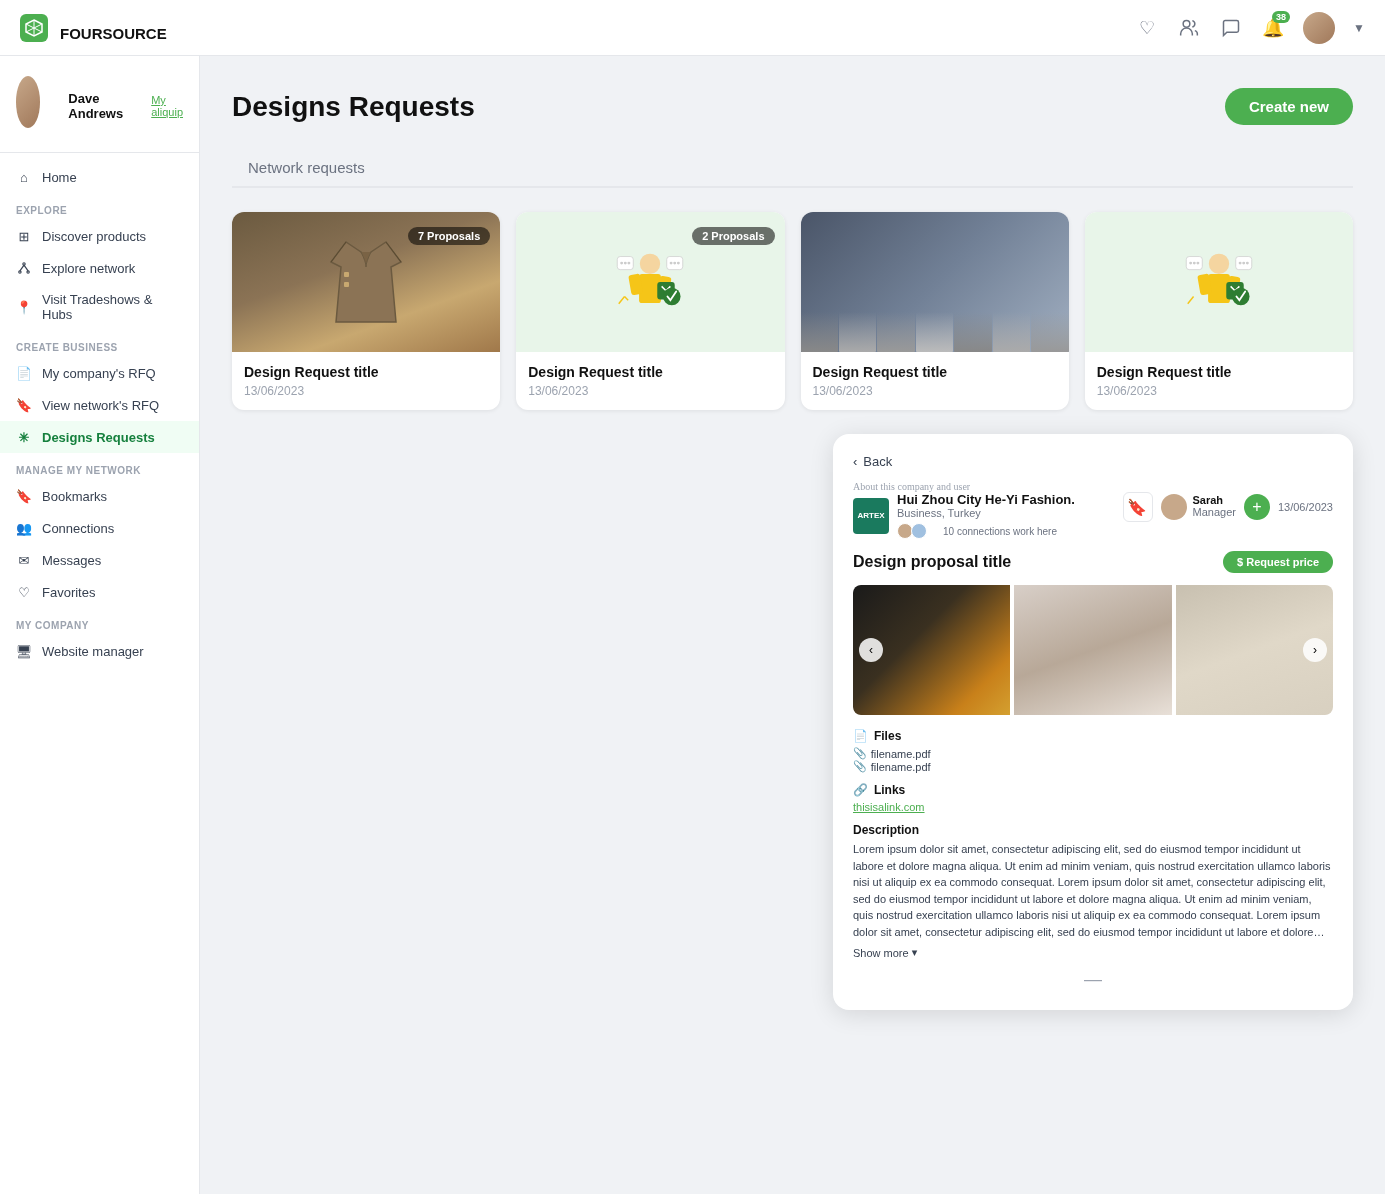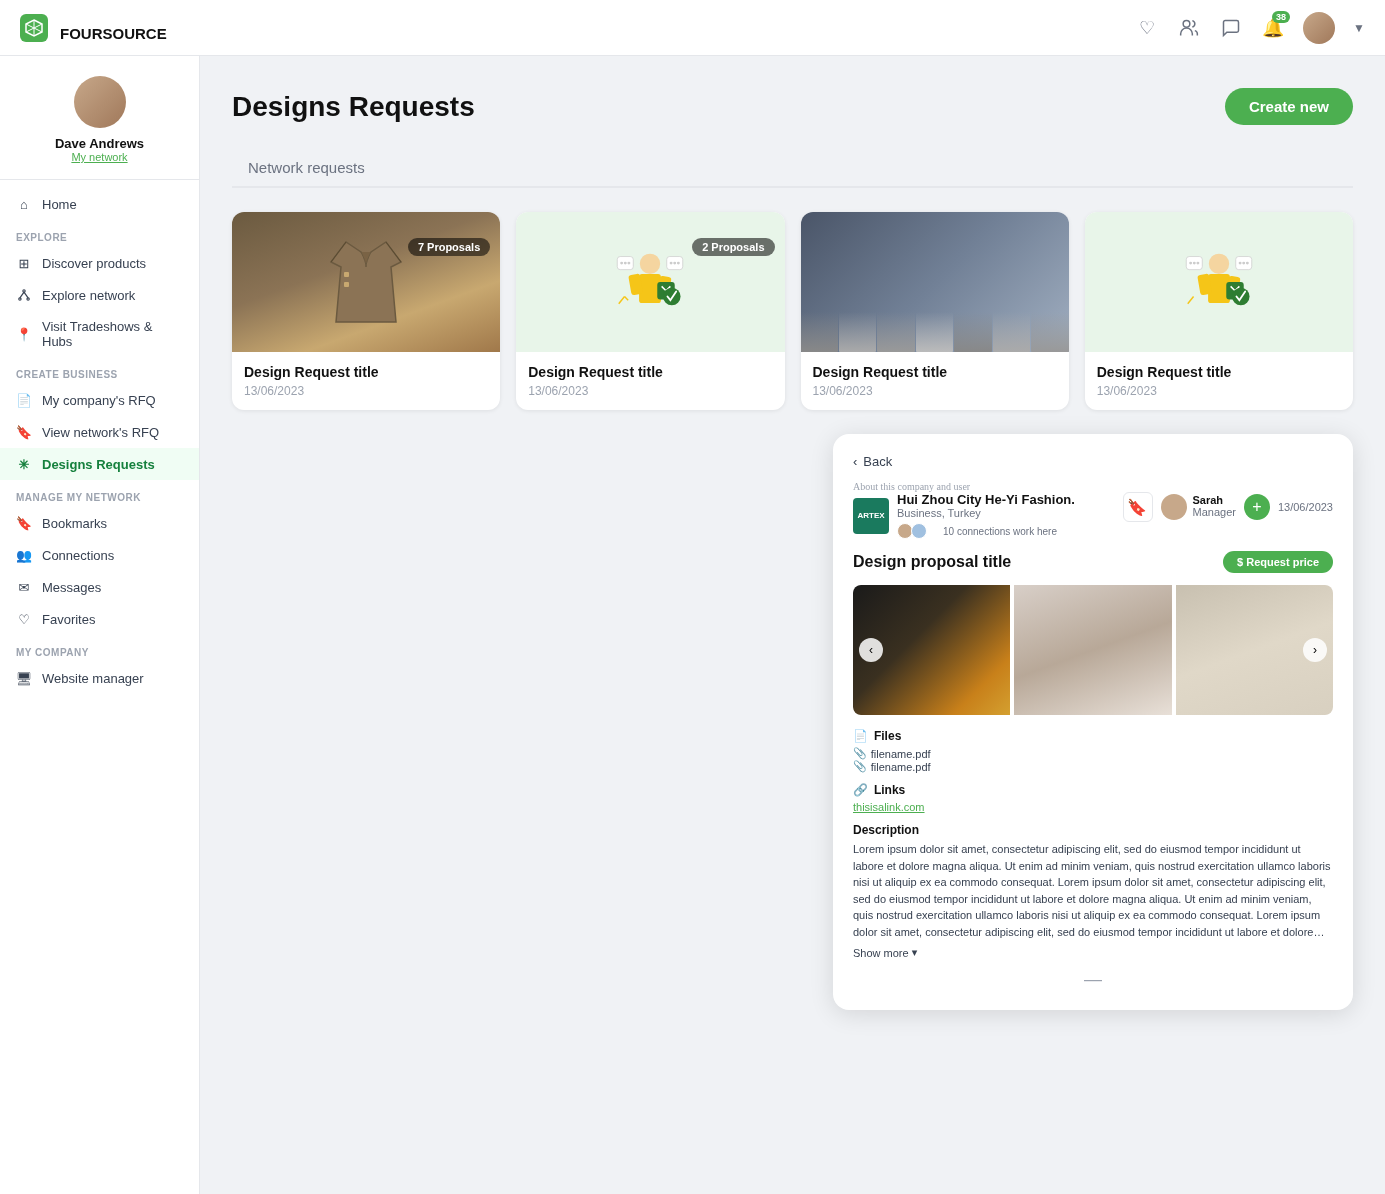--- a/index.html
+++ b/index.html
@@ -24,21 +24,21 @@
     
     .layout { display: flex; margin-top: 56px; }
 
     
     .sidebar {
       width: 200px; min-height: calc(100vh - 56px);
       background: #fff; border-right: 1px solid #e5e7eb;
       padding: 20px 0; position: fixed; top: 56px; left: 0;
       overflow-y: auto;
     }
-    .sidebar-profile { display: flex; flex-direction: column; align-items: center; padding: 0 16px 16px; border-bottom: 1px solid #e5e7eb; margin-bottom: 8px; }
+    .sidebar-profile { display: flex; flex-direction: row; align-items: center; padding: 0 16px 16px; border-bottom: 1px solid #e5e7eb; margin-bottom: 8px; gap: 28px; }
     .profile-avatar { width: 52px; height: 52px; border-radius: 50%; background: linear-gradient(135deg, #c7a88a 0%, #a0785a 100%); margin-bottom: 8px; }
     .profile-name { font-size: 13px; font-weight: 600; color: #111; }
     .profile-link { font-size: 11px; color: #4CAF50; text-decoration: underline; cursor: pointer; }
     .company-row { display: flex; align-items: center; gap: 8px; padding: 8px 16px; }
     .company-logo { width: 32px; height: 32px; border-radius: 50%; background: #e5e7eb; display: flex; align-items: center; justify-content: center; font-size: 10px; font-weight: 700; color: #555; }
     .company-info { display: flex; flex-direction: column; }
     .company-name { font-size: 12px; font-weight: 600; color: #111; }
     .company-sub { font-size: 10px; color: #4CAF50; cursor: pointer; text-decoration: underline; }
 
     .sidebar-section-label { font-size: 10px; font-weight: 600; color: #9ca3af; text-transform: uppercase; letter-spacing: 0.05em; padding: 12px 16px 4px; }
@@ -61,21 +61,21 @@
     .tab { padding: 10px 16px; font-size: 15px; cursor: pointer; color: #6b7280; position: relative; border-bottom: 2px solid transparent; margin-bottom: -2px; }
     .tab.active { color: #15803d; font-weight: 600; border-bottom: 2px solid #15803d; }
 
     
     .cards-grid { display: grid; grid-template-columns: repeat(4, 1fr); gap: 16px; margin-bottom: 24px; }
     .card { background: #fff; border-radius: 12px; overflow: hidden; box-shadow: 0 1px 4px rgba(0,0,0,0.08); cursor: pointer; }
     .card-img-placeholder { width: 100%; height: 140px; display: flex; align-items: center; justify-content: center; }
     .card-img-photo { background: #8b7355; }
     .card-img-fabric { background: #5a6a7a; }
     .proposal-badge {
-      position: absolute; top: 26px; right: 10px;
+      position: absolute; top: 15px; right: 10px;
       background: rgba(0,0,0,0.55); color: white;
       font-size: 11px; font-weight: 600; border-radius: 12px;
       padding: 3px 10px;
     }
     .card-img-wrapper { position: relative; }
     .card-body { padding: 12px; }
     .card-title { font-size: 14px; font-weight: 600; color: #111; margin-bottom: 4px; }
     .card-date { font-size: 12px; color: #9ca3af; }
 
     
@@ -175,21 +175,21 @@
     <div style="font-size:12px; color:#6b7280; cursor:pointer;">▼</div>
   </div>
 </nav>
 
 <div class="layout">
 
   <aside class="sidebar">
     <div class="sidebar-profile">
       <div class="profile-avatar"></div>
       <div class="profile-name">Dave Andrews</div>
-      <div class="profile-link">My network</div>
+      <div class="profile-link">My aliquip</div>
     </div>
 
     <div class="sidebar-item">
       <span class="s-icon">⌂</span>
       <span>Home</span>
     </div>
 
     <div class="sidebar-section-label">Explore</div>
     <div class="sidebar-item">
       <span class="s-icon">⊞</span>

